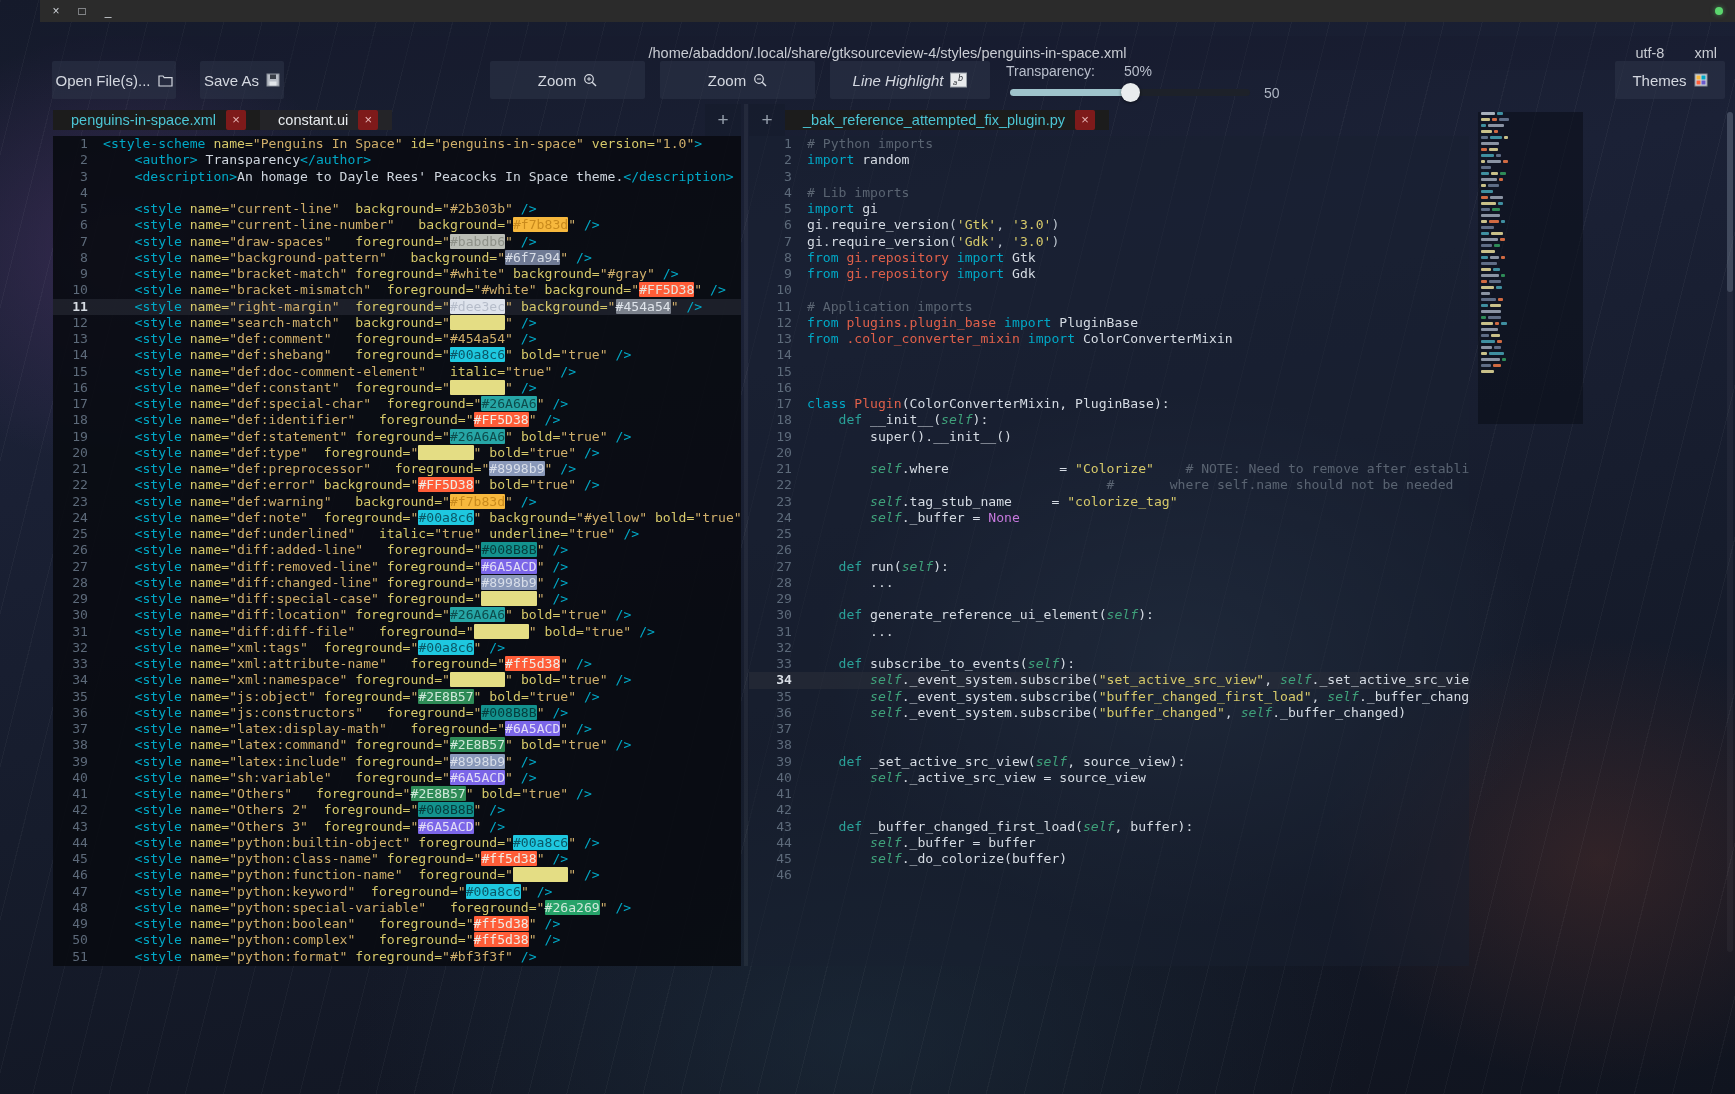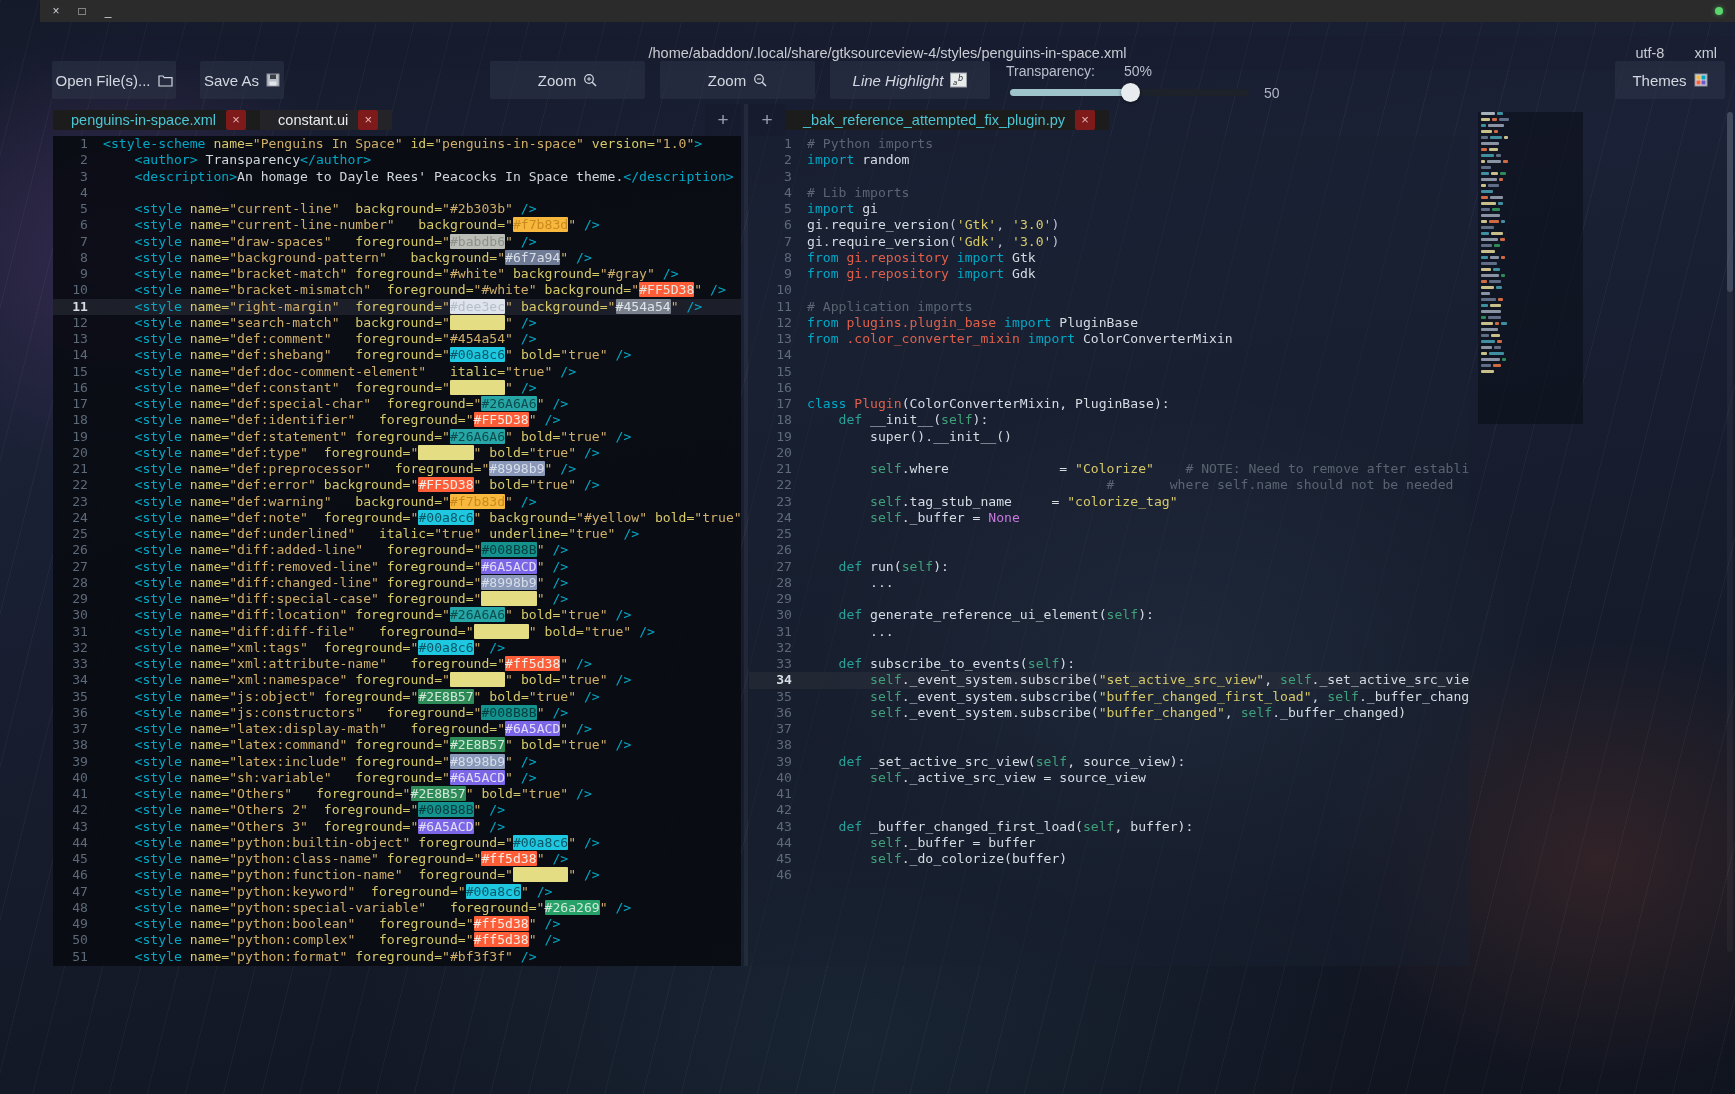--- a/index.html
+++ b/index.html
@@ -163,21 +163,21 @@
   .x-txt  { color: #cfd6de; }
   
   .sw { padding: 0 0px; border-radius: 1px; }
 
   
   .p-com  { color: #5a6472; }
   .p-kw   { color: #00a8c6; }
   .p-kw2  { color: #2aa198; }
   .p-mod  { color: #e0604a; }
   .p-cls  { color: #e0604a; }
-  .p-self { color: #3fa07a; }
+  .p-self { color: #3fa07a; font-style: italic; }
   .p-str  { color: #d6c96a; }
   .p-pun  { color: #b9c2cc; }
   .p-txt  { color: #d5dbe3; }
   .p-none { color: #c678dd; }
 
   
   .minimap {
     position: absolute; left: 1478px; top: 112px;
     width: 105px; height: 312px;
     background: rgba(10,13,22,0.55);

